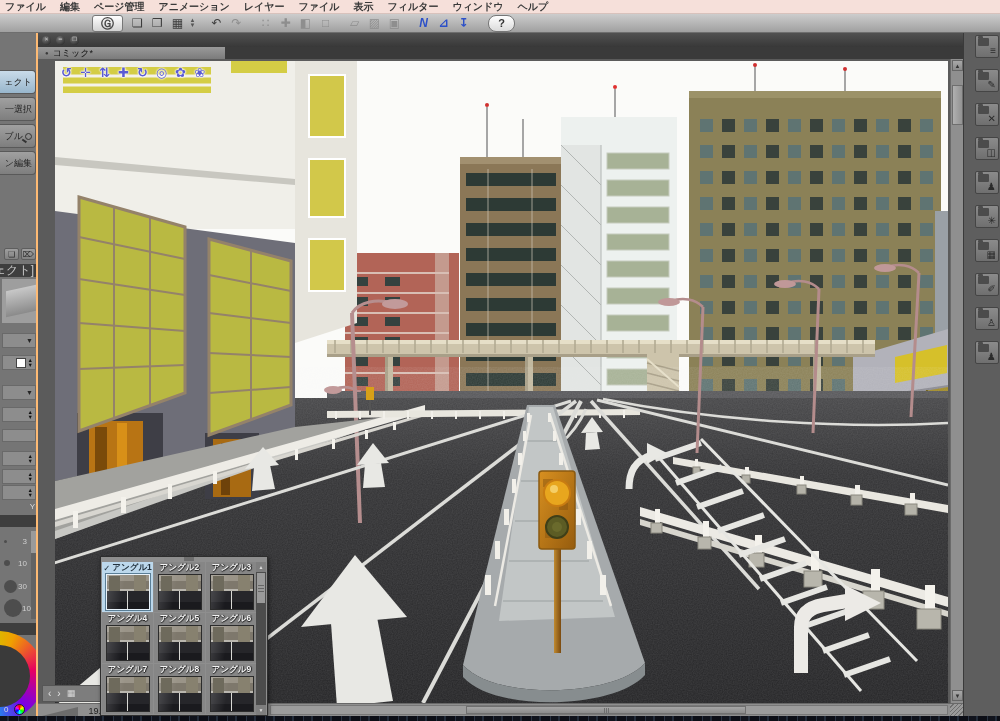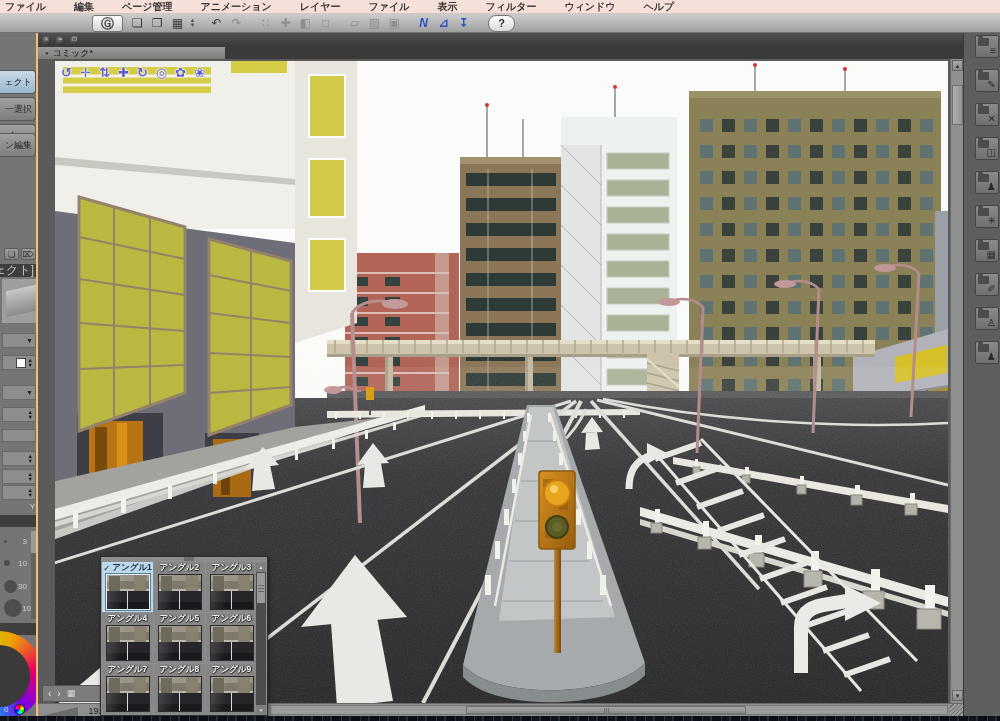--- a/index.html
+++ b/index.html
@@ -2,21 +2,21 @@
 <html><head>
 <meta charset="utf-8">
 <style>
 *{margin:0;padding:0;box-sizing:border-box}
 html,body{background:#333}
 #stage{position:relative;width:1000px;height:721px;overflow:hidden;background:#6e6e6e;
   font-family:"Liberation Sans","DejaVu Sans",sans-serif;-webkit-font-smoothing:antialiased}
 
 
 .menubar{position:absolute;left:0;top:0;width:1000px;height:14px;background:#f6e0da;
-  border-bottom:1px solid #d8c2bc;display:flex;align-items:center;gap:28px;padding:0 5px;
+  border-bottom:1px solid #d8c2bc;display:flex;align-items:center;gap:14px;padding:0 5px;
   font-size:10px;font-weight:bold;color:#3a3a3a;z-index:40}
 .menubar span{white-space:nowrap;cursor:default}
 
 
 .toolbar{position:absolute;left:0;top:14px;width:1000px;height:19px;
   background:linear-gradient(#cdcdcd,#a0a0a0);border-bottom:1px solid #6e6e6e;
   display:flex;align-items:center;gap:1px;padding-left:92px;z-index:40}
 .tbtn{height:17px;min-width:19px;display:flex;align-items:center;justify-content:center;
   font-size:12px;line-height:1;color:#3c3c3c}
 .tbtn.logo{background:linear-gradient(#ffffff,#d2d2d2);border:1px solid #777;border-radius:3px;
@@ -193,21 +193,21 @@
     <div class="ltool sel" style="top:37px">
         <span>ェクト</span>
       </div>
     <div class="ltool" style="top:64px">
         <span>一選択</span>
       </div>
     <div class="ltool" style="top:91px">
         <span>ブル</span>
         <span class="mag"></span>
       </div>
-    <div class="ltool" style="top:100px">
+    <div class="ltool" style="top:118px">
         <span>ン編集</span>
       </div>
 
     <div class="lminibtn" style="left:4px;top:215px">
         <span>❏</span>
       </div>
     <div class="lminibtn" style="left:21px;top:215px">
         <span>⌦</span>
       </div>
 

